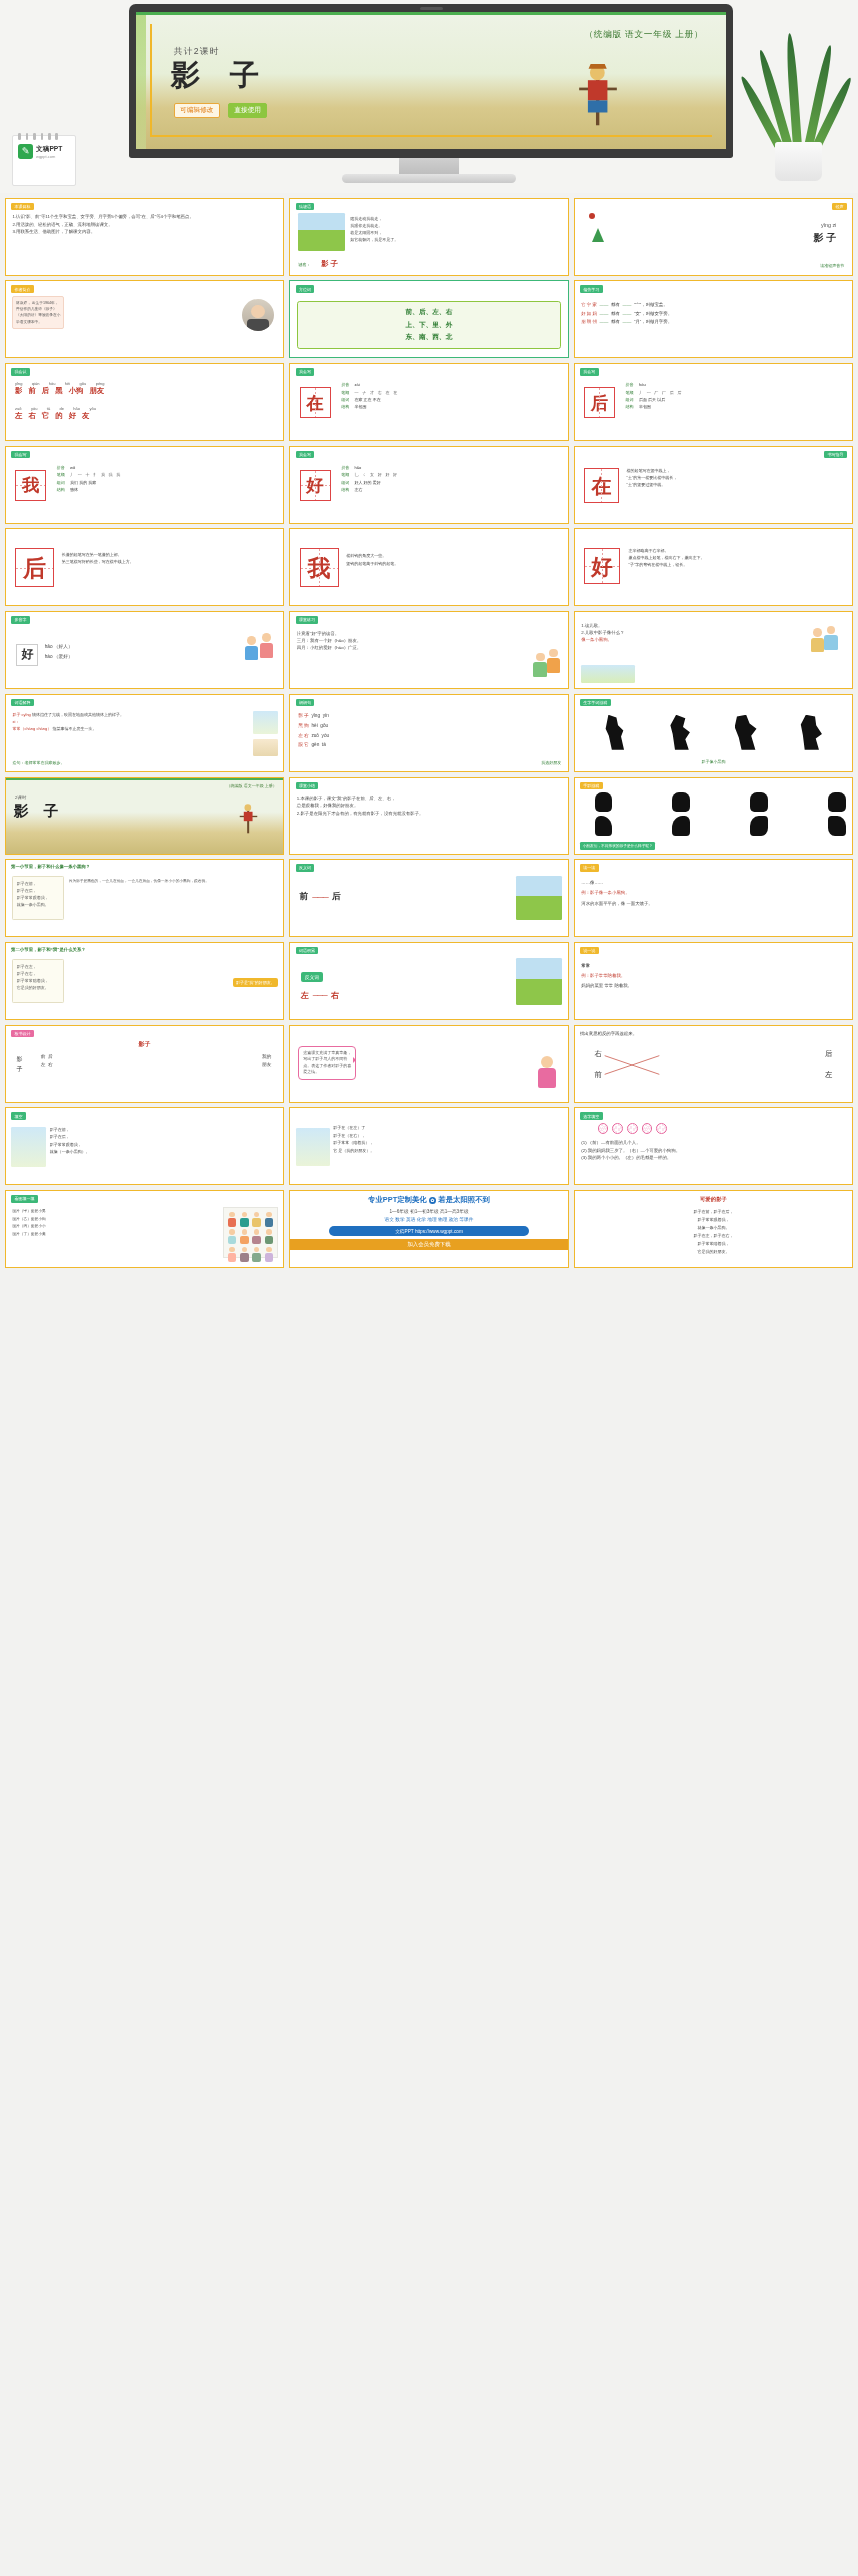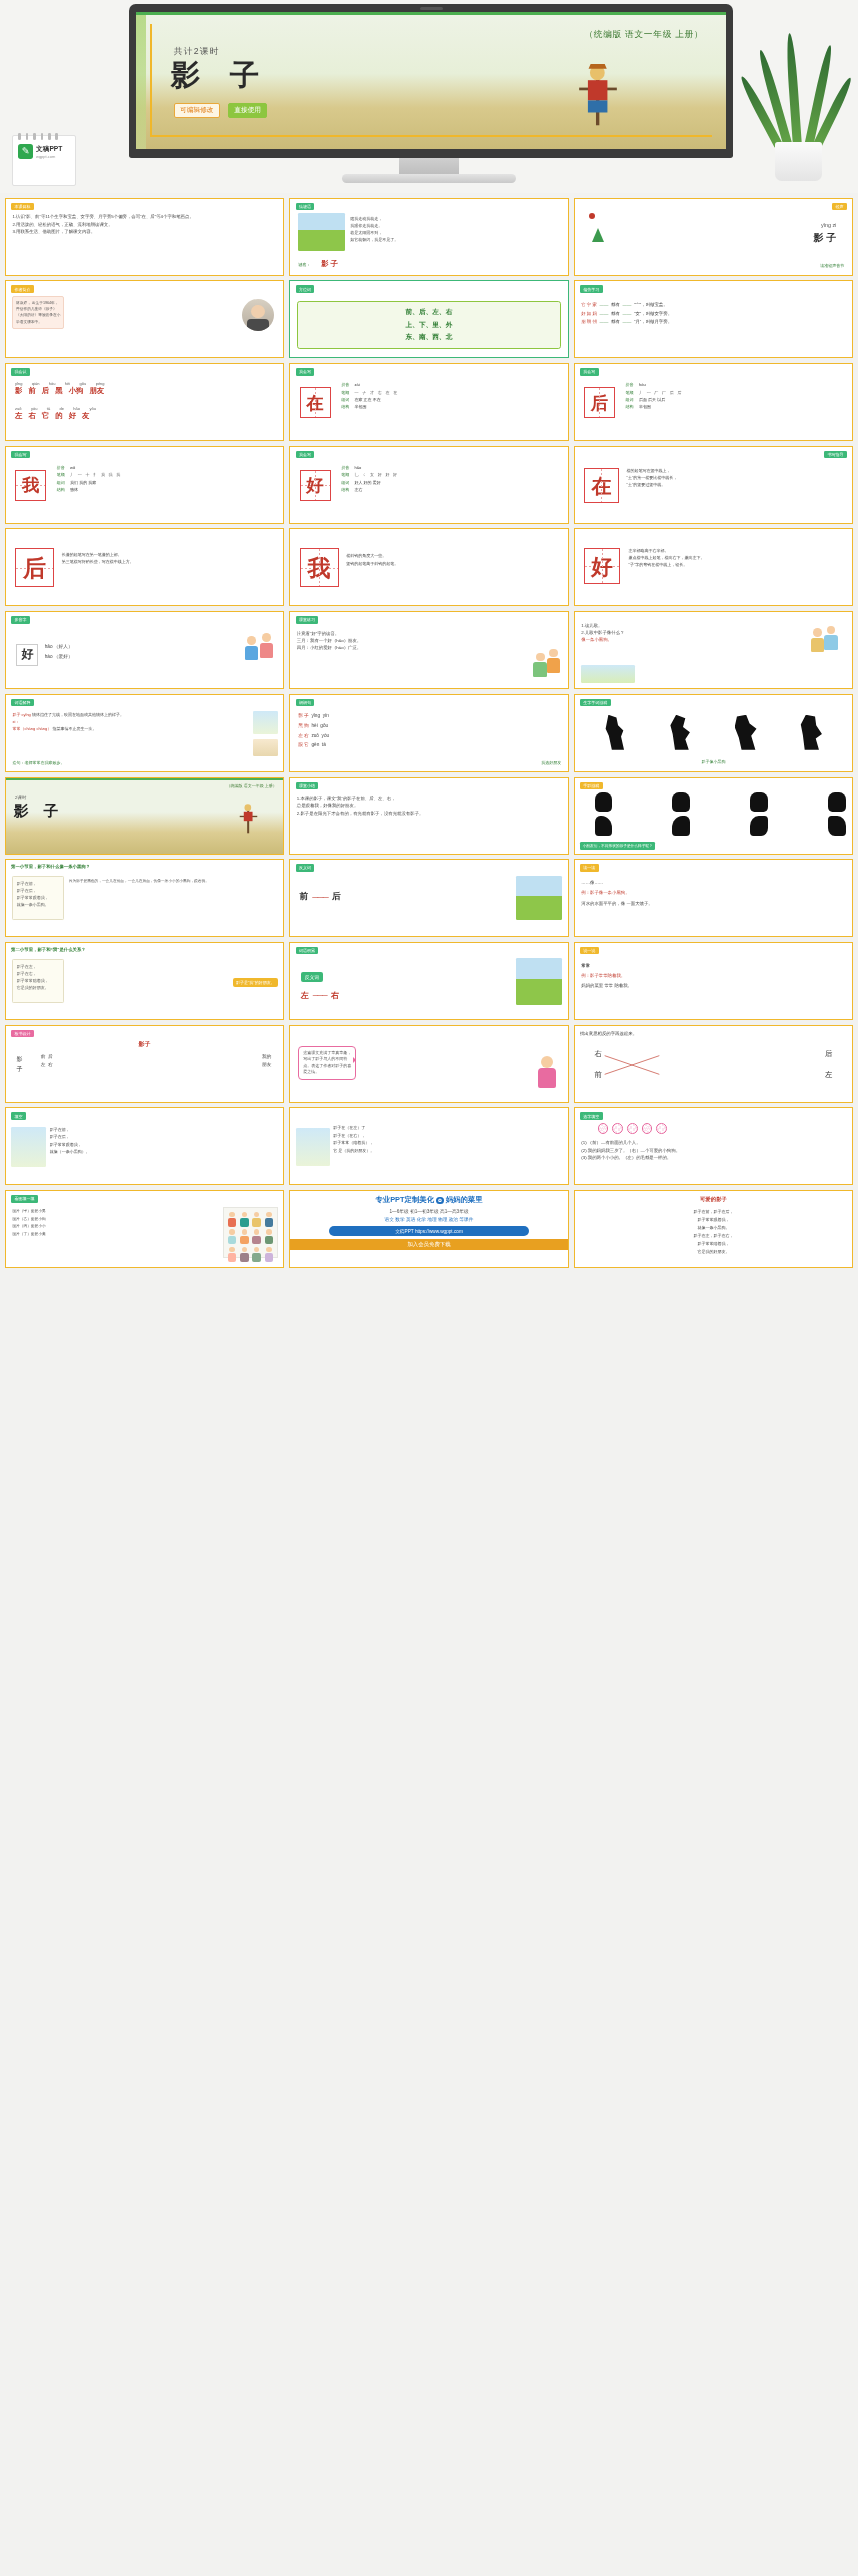--- a/index.html
+++ b/index.html
@@ -1003,21 +1003,21 @@
             <div class="b" style="background:#cdb4db"></div>
           </div>
       </div>
     </div>
   </div>
 
   <div class="promo" style="height:78px">
     <div class="l1">
       <span>专业PPT定制美化</span>
       <span style="display:inline-block;width:7.4px;height:7.4px;border-radius:50%;background:#1f6fbf;color:#fff;font-size:4.7px;line-height:7.4px">✿</span>
-      <span>妈妈的菜里</span>
+      <span>若是太阳照不到</span>
     </div>
     <div class="l2">1—6年级    初1—初3年级    高1—高3年级</div>
     <div class="l3">语文 数学 英语 化学 地理 物理 政治 等课件</div>
     <div class="l4">文稿PPT  https://www.wgppt.com</div>
     <div class="l5">加入会员免费下载</div>
   </div>
 
   <div class="slide">
     <div style="position:absolute;left:0;right:0;top:5.4px;text-align:center;font-size:5.4px;font-weight:bold;color:#c0392b">可爱的影子</div>
     <div style="position:absolute;left:0;right:0;top:17.4px;text-align:center;font-size:4px;line-height:2;color:#444">

